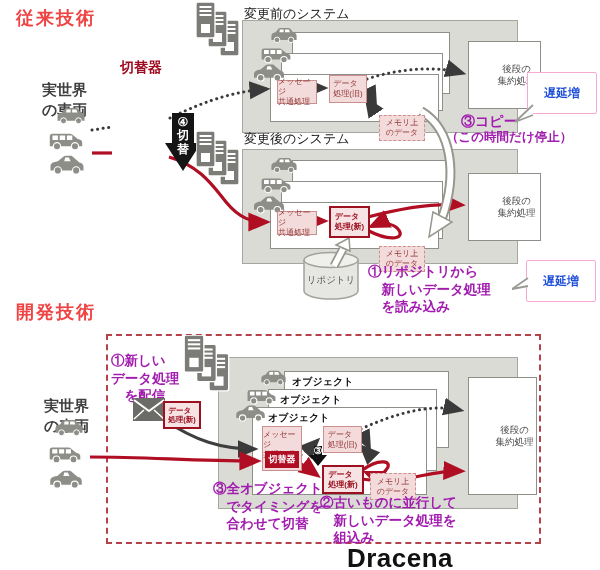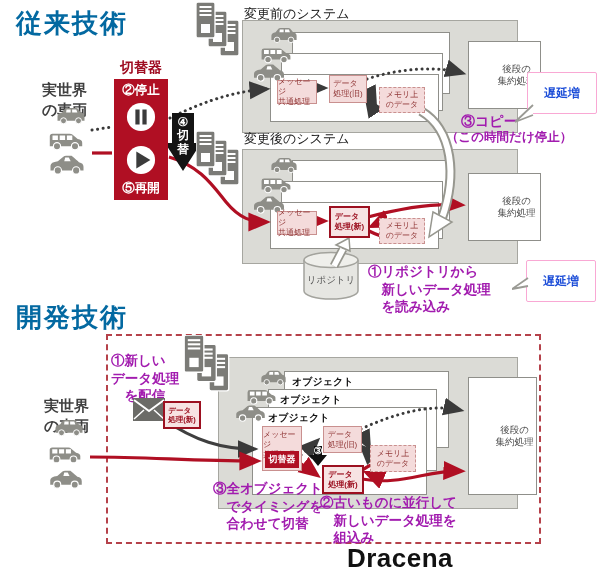--- a/index.html
+++ b/index.html
@@ -1,29 +1,29 @@
 <!DOCTYPE html>
 <html><head>
 <meta charset="utf-8">
 <style>
   html,body{margin:0;padding:0;background:#fff;}
   .canvas{position:relative;width:600px;height:570px;background:#fff;overflow:hidden;
           font-family:"Liberation Sans",sans-serif;}
   .abs{position:absolute;}
   .z10{z-index:10;}
   .z20{z-index:20;}
-  .heading{font-size:26px;font-weight:bold;color:#0369a1;letter-spacing:2px;}
+  .heading{font-size:18px;font-weight:bold;color:#ef4444;letter-spacing:2px;}
   .syslabel{font-size:13px;color:#1a1a1a;}
   .gbox{background:#dbdbd6;border:1px solid #a6a6a0;}
   .wbox{background:#fff;border:1px solid #8f8f8a;}
   .agg{display:flex;align-items:center;justify-content:center;text-align:center;
        font-size:9.5px;color:#4a4a4a;white-space:pre-line;line-height:1.3;padding-left:24px;}
   .pink{background:#f4dbdb;border:1px solid #c9908f;color:#8f3434;font-size:8px;line-height:1.25;
         text-align:left;white-space:pre-line;display:flex;align-items:center;justify-content:center;}
-  .pink.dashedb{border-style:dashed;}
+  .pink.dashedb{border-style:dashed;margin-top:28px;}
   .pink.newbox{border:2px solid #9c1020;color:#9c1020;font-weight:bold;background:#f7e3e3;}
   .note{font-weight:bold;color:#a21caf;white-space:pre-line;line-height:1.3;font-size:13.5px;}
   .bubble{background:#fff;border:1px solid #f9a8d4;display:flex;align-items:center;justify-content:center;
           font-size:12px;font-weight:600;color:#1d4ed8;border-radius:2px;}
   .redbox{background:#b00f23;}
   .wlabel{color:#fff;font-weight:bold;text-align:center;white-space:pre-line;}
   .objlabel{font-size:10px;font-weight:bold;color:#111;}
   .rwlabel{font-size:15px;color:#3f3f3f;line-height:1.35;white-space:pre-line;font-weight:600;margin-top:18px;}
   .circleicon{width:30px;height:30px;}
   .dashedred{border:2px dashed #b5414a;}
@@ -157,37 +157,20 @@
   <div class="abs z10" style="left:48px;top:153px;width:38px;height:22px;">
       <svg width="38" height="22" viewBox="0 0 40 24">
         <path d="M2 19 L2 14 Q2 10 10 9 L16 4 Q17 3 19 3 L25 3 Q31 8 33 10 Q38 11 38 15 L38 19 Z" fill="#8e8e88"></path>
         <path d="M18 5 L17 9 L24 9 L22 5 Z" fill="#fff"></path>
         <circle cx="10" cy="19" r="4" fill="#8e8e88" stroke="#fff" stroke-width="1.3"></circle>
         <circle cx="30" cy="19" r="4" fill="#8e8e88" stroke="#fff" stroke-width="1.3"></circle>
       </svg>
     </div>
 
   <div class="abs z10" style="left:110px;top:59px;width:62px;text-align:center;font-size:14px;font-weight:bold;color:#9e0b20;">切替器</div>
-  <div class="abs z10 redbox" style="left:114px;top:79px;width:54px;height:121px;">
-    <div class="abs wlabel" style="left: 0px; top: 3px; width: 54px; font-size: 12.5px; white-space: pre-line;">②停止</div>
-    <div class="abs circleicon" style="left:12px;top:23px;">
-        <svg width="30" height="30" viewBox="0 0 32 32">
-          <circle cx="16" cy="16" r="15" fill="#fff"></circle>
-          <rect x="10" y="8" width="4.5" height="16" fill="#3b3b3b"></rect>
-          <rect x="17.5" y="8" width="4.5" height="16" fill="#3b3b3b"></rect>
-        </svg>
-      </div>
-    <div class="abs circleicon" style="left:12px;top:66px;">
-        <svg width="30" height="30" viewBox="0 0 32 32">
-          <circle cx="16" cy="16" r="15" fill="#fff"></circle>
-          <path d="M11 7 L26 16 L11 25 Z" fill="#3b3b3b"></path>
-        </svg>
-      </div>
-    <div class="abs wlabel" style="left: 0px; bottom: 3px; width: 54px; font-size: 12.5px; white-space: pre-line;">⑤再開</div>
-  </div>
   <div class="abs z10 wlabel" style="left: 168px; top: 116px; width: 30px; font-size: 12px; line-height: 1.12; white-space: pre-line;">④
 切
 替</div>
 
   <div class="abs z10" style="left:196px;top:2px;width:46px;height:56px;">
       <svg width="46" height="56" viewBox="0 0 46 56">
         <g transform="translate(24,18)">
           <rect width="19" height="36" rx="2" fill="#7b7b77" stroke="#fff" stroke-width="1.3"></rect>
           <rect x="3.5" y="4" width="12" height="2" fill="#fff"></rect>
           <rect x="3.5" y="8" width="12" height="2" fill="#fff"></rect>

